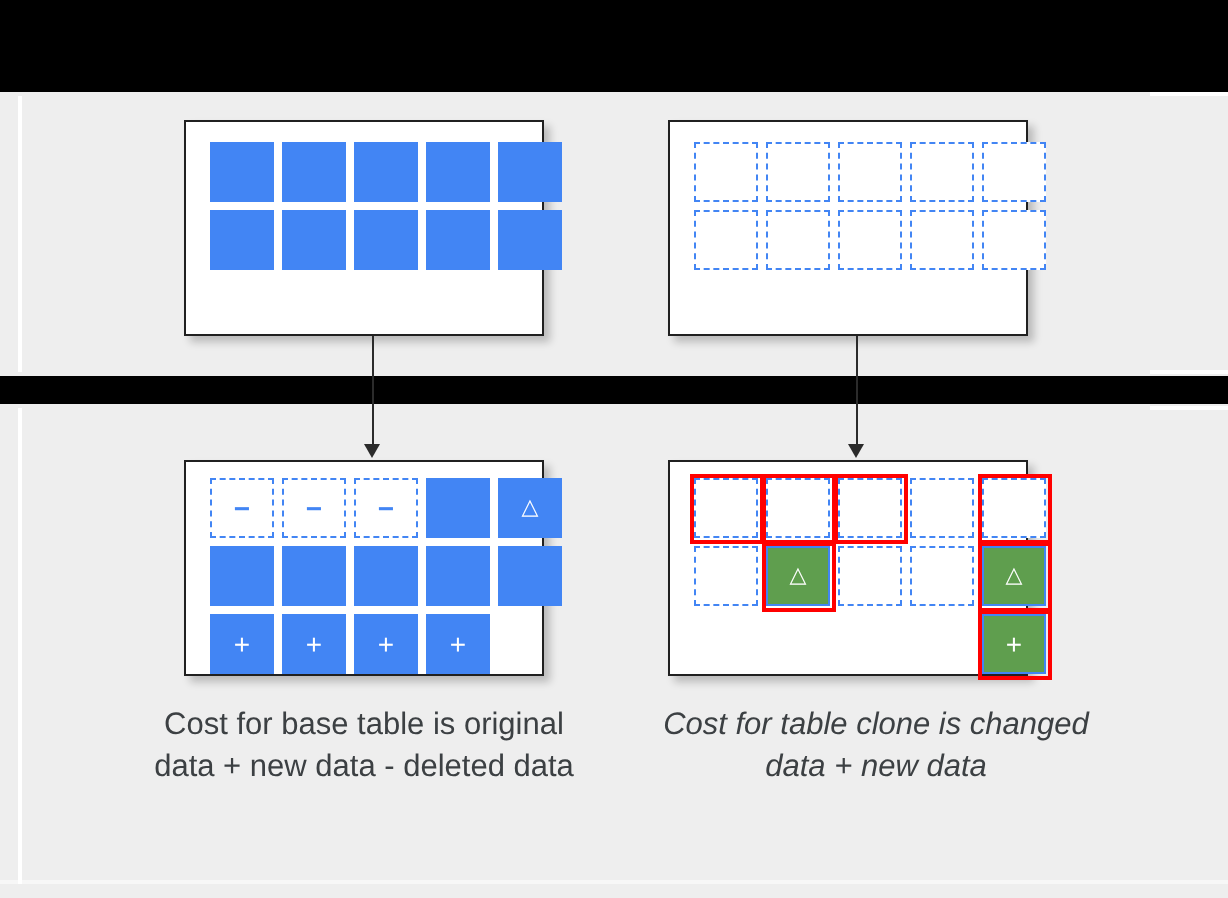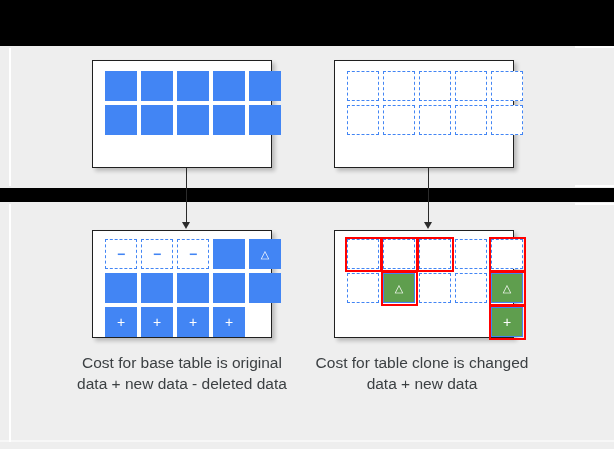--- a/index.html
+++ b/index.html
@@ -181,15 +181,15 @@
         <div class="cell empty"></div>
         <div class="cell empty"></div>
         <div class="cell green hl">
           <span class="glyph plus">+</span>
         </div>
       </div>
   </div>
 
   <div class="caption" style="left:74px;top:352px;width:216px;">Cost for base table is original data + new data - deleted data</div>
 
-  <div class="caption" style="left:314px;top:352px;width:216px;">Cost for table clone is changed data + new data</div>
+  <div class="caption" style="left:330px;top:352px;width:216px;font-style:italic;">Cost for table clone is changed data + new data</div>
 
 </div>
 
 </body></html>

